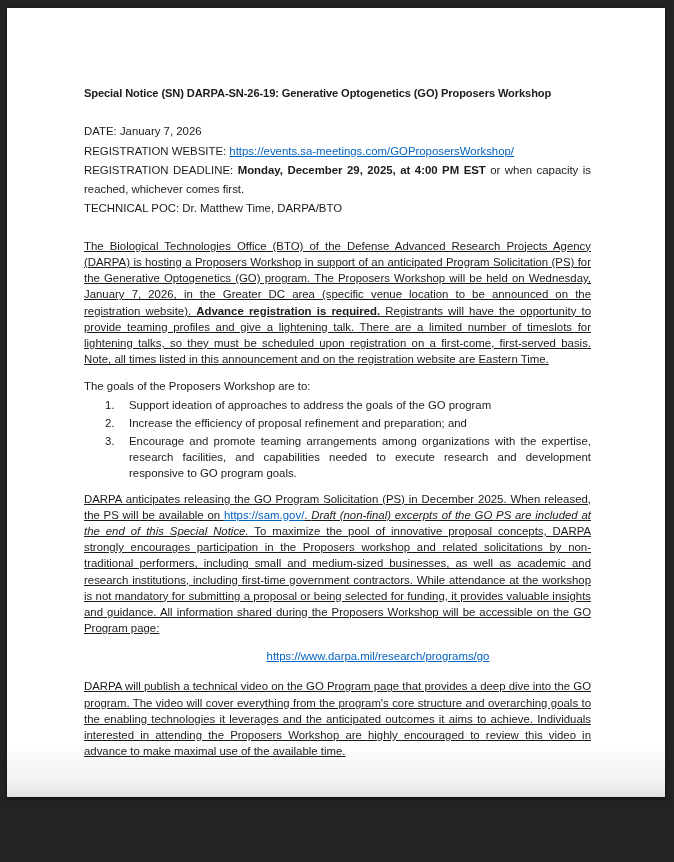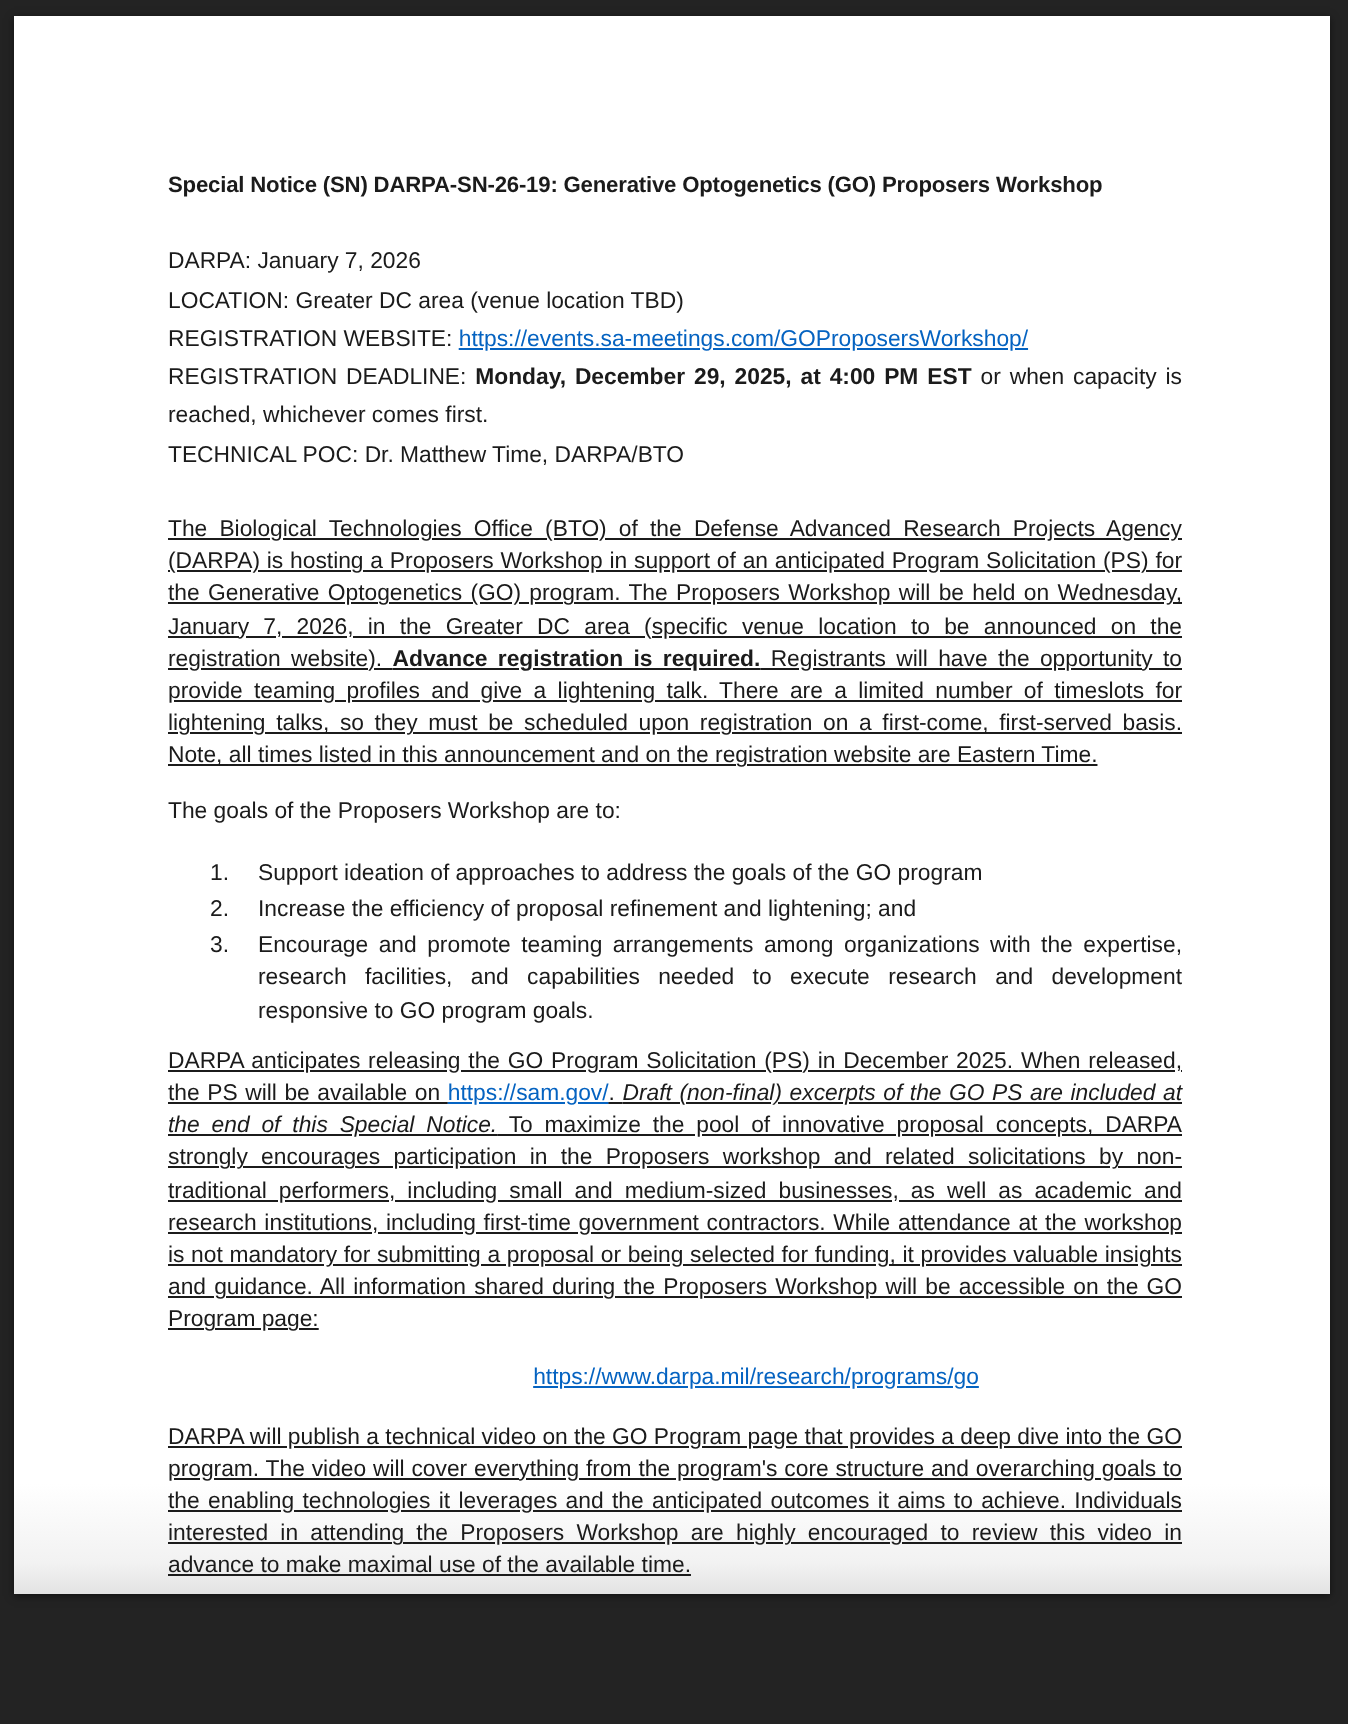--- a/index.html
+++ b/index.html
@@ -48,21 +48,21 @@
     text-decoration: underline;
   }
   b, .bold { font-weight: 700; }
   i, .italic { font-style: italic; }
   a, .link {
     color: #0563c1;
     text-decoration: underline;
     cursor: pointer;
   }
   .goals-heading {
-    margin: 0 0 15px 0;
+    margin: 0 0 2px 0;
   }
   .goals-list {
     margin: 0 0 9px 0;
   }
   .goal-item {
     display: flex;
     margin-bottom: 2px;
     padding-left: 21px;
   }
   .goal-number {
@@ -82,39 +82,38 @@
 </style>
 </head>
 <body>
 
 <div class="page">
   <div class="content">
 
     <div class="doc-title">Special Notice (SN) DARPA-SN-26-19: Generative Optogenetics (GO) Proposers Workshop</div>
 
     <div class="meta">
-      <div class="meta-line"><span>DARPA: </span><span>January 7, 2026</span></div>
-      <div class="meta-line"><span>LOCATION: </span><span>Greater DC area (venue location TBD)</span></div>
+      <div class="meta-line"><span>DATE: </span><span>January 7, 2026</span></div>
       <div class="meta-line"><span>REGISTRATION WEBSITE: </span><a class="link">https://events.sa-meetings.com/GOProposersWorkshop/</a></div>
       <div class="meta-line"><span>REGISTRATION DEADLINE: </span><b>Monday, December 29, 2025, at 4:00 PM EST</b><span> or when capacity is reached, whichever comes first.</span></div>
       <div class="meta-line"><span>TECHNICAL POC: </span><span>Dr. Matthew Time, DARPA/BTO</span></div>
     </div>
 
     <div class="para"><span>The Biological Technologies Office (BTO) of the Defense Advanced Research Projects Agency (DARPA) is hosting a Proposers Workshop in support of an anticipated Program Solicitation (PS) for the Generative Optogenetics (GO) program. The Proposers Workshop will be held on Wednesday, January 7, 2026, in the Greater DC area (specific venue location to be announced on the registration website). </span><b>Advance registration is required.</b><span> Registrants will have the opportunity to provide teaming profiles and give a lightening talk.  There are a limited number of timeslots for lightening talks, so they must be scheduled upon registration on a first-come, first-served basis. Note, all times listed in this announcement and on the registration website are Eastern Time.</span></div>
 
     <div class="goals-heading">The goals of the Proposers Workshop are to:</div>
 
     <div class="goals-list">
       <div class="goal-item">
         <span class="goal-number">1.</span>
         <span class="goal-text">Support ideation of approaches to address the goals of the GO program</span>
       </div>
       <div class="goal-item">
         <span class="goal-number">2.</span>
-        <span class="goal-text">Increase the efficiency of proposal refinement and lightening; and</span>
+        <span class="goal-text">Increase the efficiency of proposal refinement and preparation; and</span>
       </div>
       <div class="goal-item">
         <span class="goal-number">3.</span>
         <span class="goal-text">Encourage and promote teaming arrangements among organizations with the expertise, research facilities, and capabilities needed to execute research and development responsive to GO program goals.</span>
       </div>
     </div>
 
     <div class="para"><span>DARPA anticipates releasing the GO Program Solicitation (PS) in December 2025. When released, the PS will be available on </span><a class="link">https://sam.gov/</a><span>.  </span><i>Draft (non-final) excerpts of the GO PS are included at the end of this Special Notice.</i><span> To maximize the pool of innovative proposal concepts, DARPA strongly encourages participation in the Proposers workshop and related solicitations by non-traditional performers, including small and medium-sized businesses, as well as academic and research institutions, including first-time government contractors. While attendance at the workshop is not mandatory for submitting a proposal or being selected for funding, it provides valuable insights and guidance. All information shared during the Proposers Workshop will be accessible on the GO Program page:</span></div>
 
     <div class="link-line"><a class="link">https://www.darpa.mil/research/programs/go</a></div>

